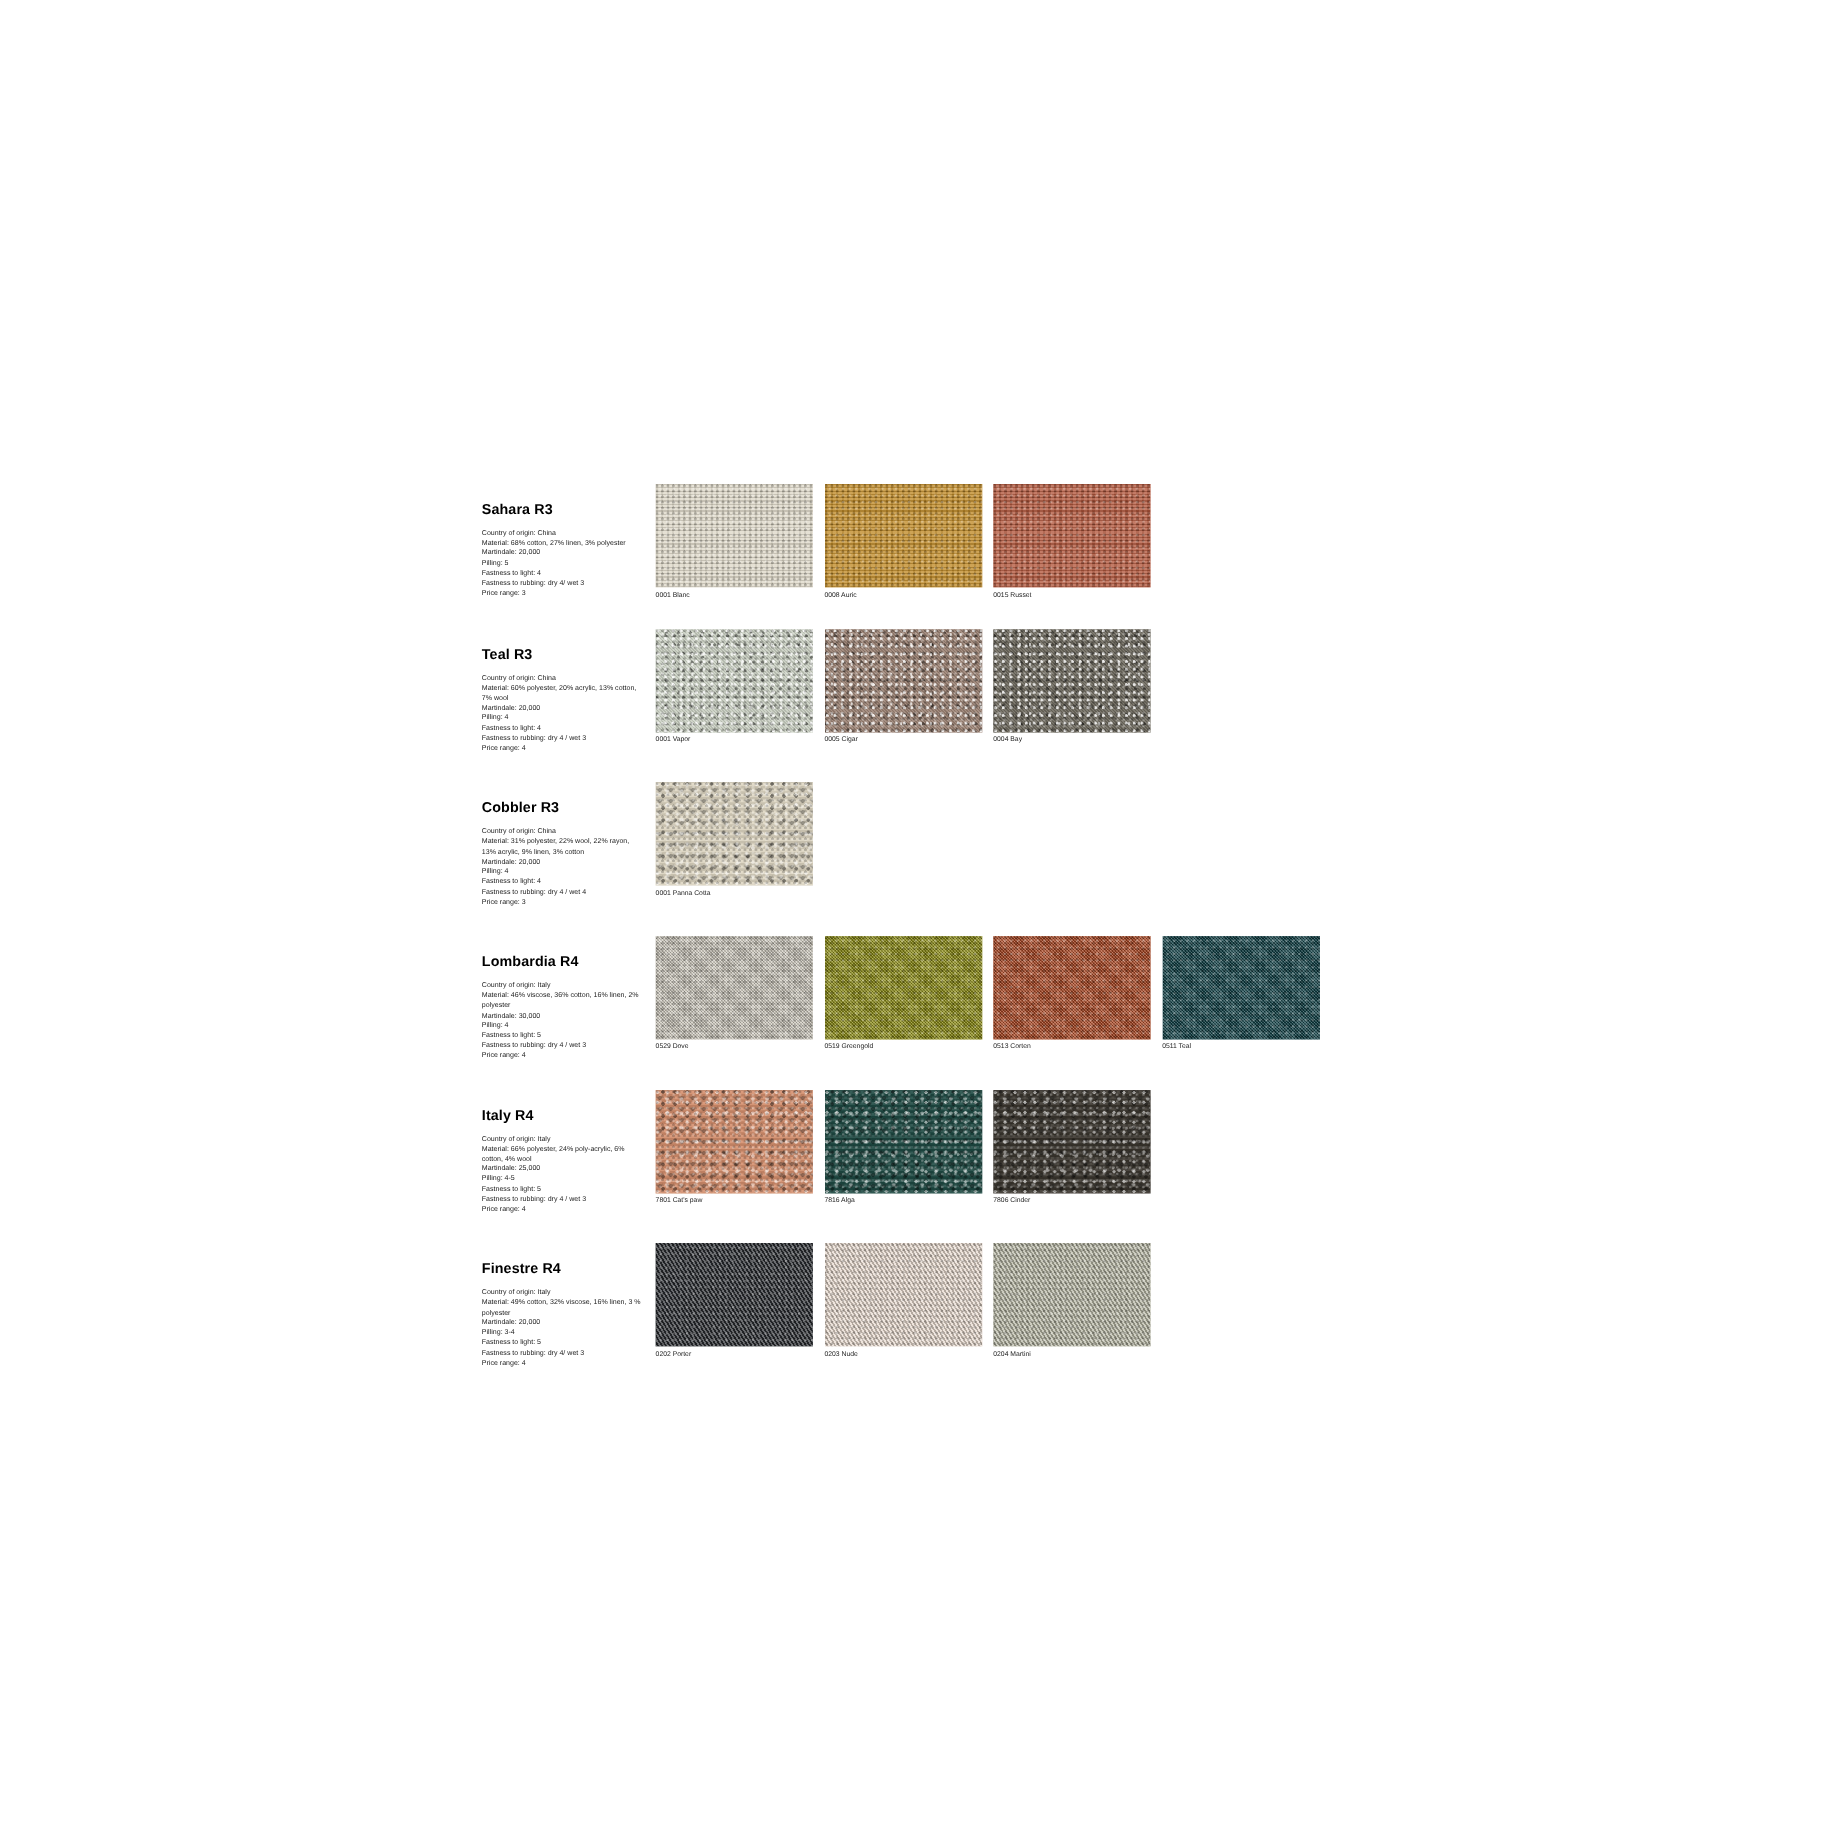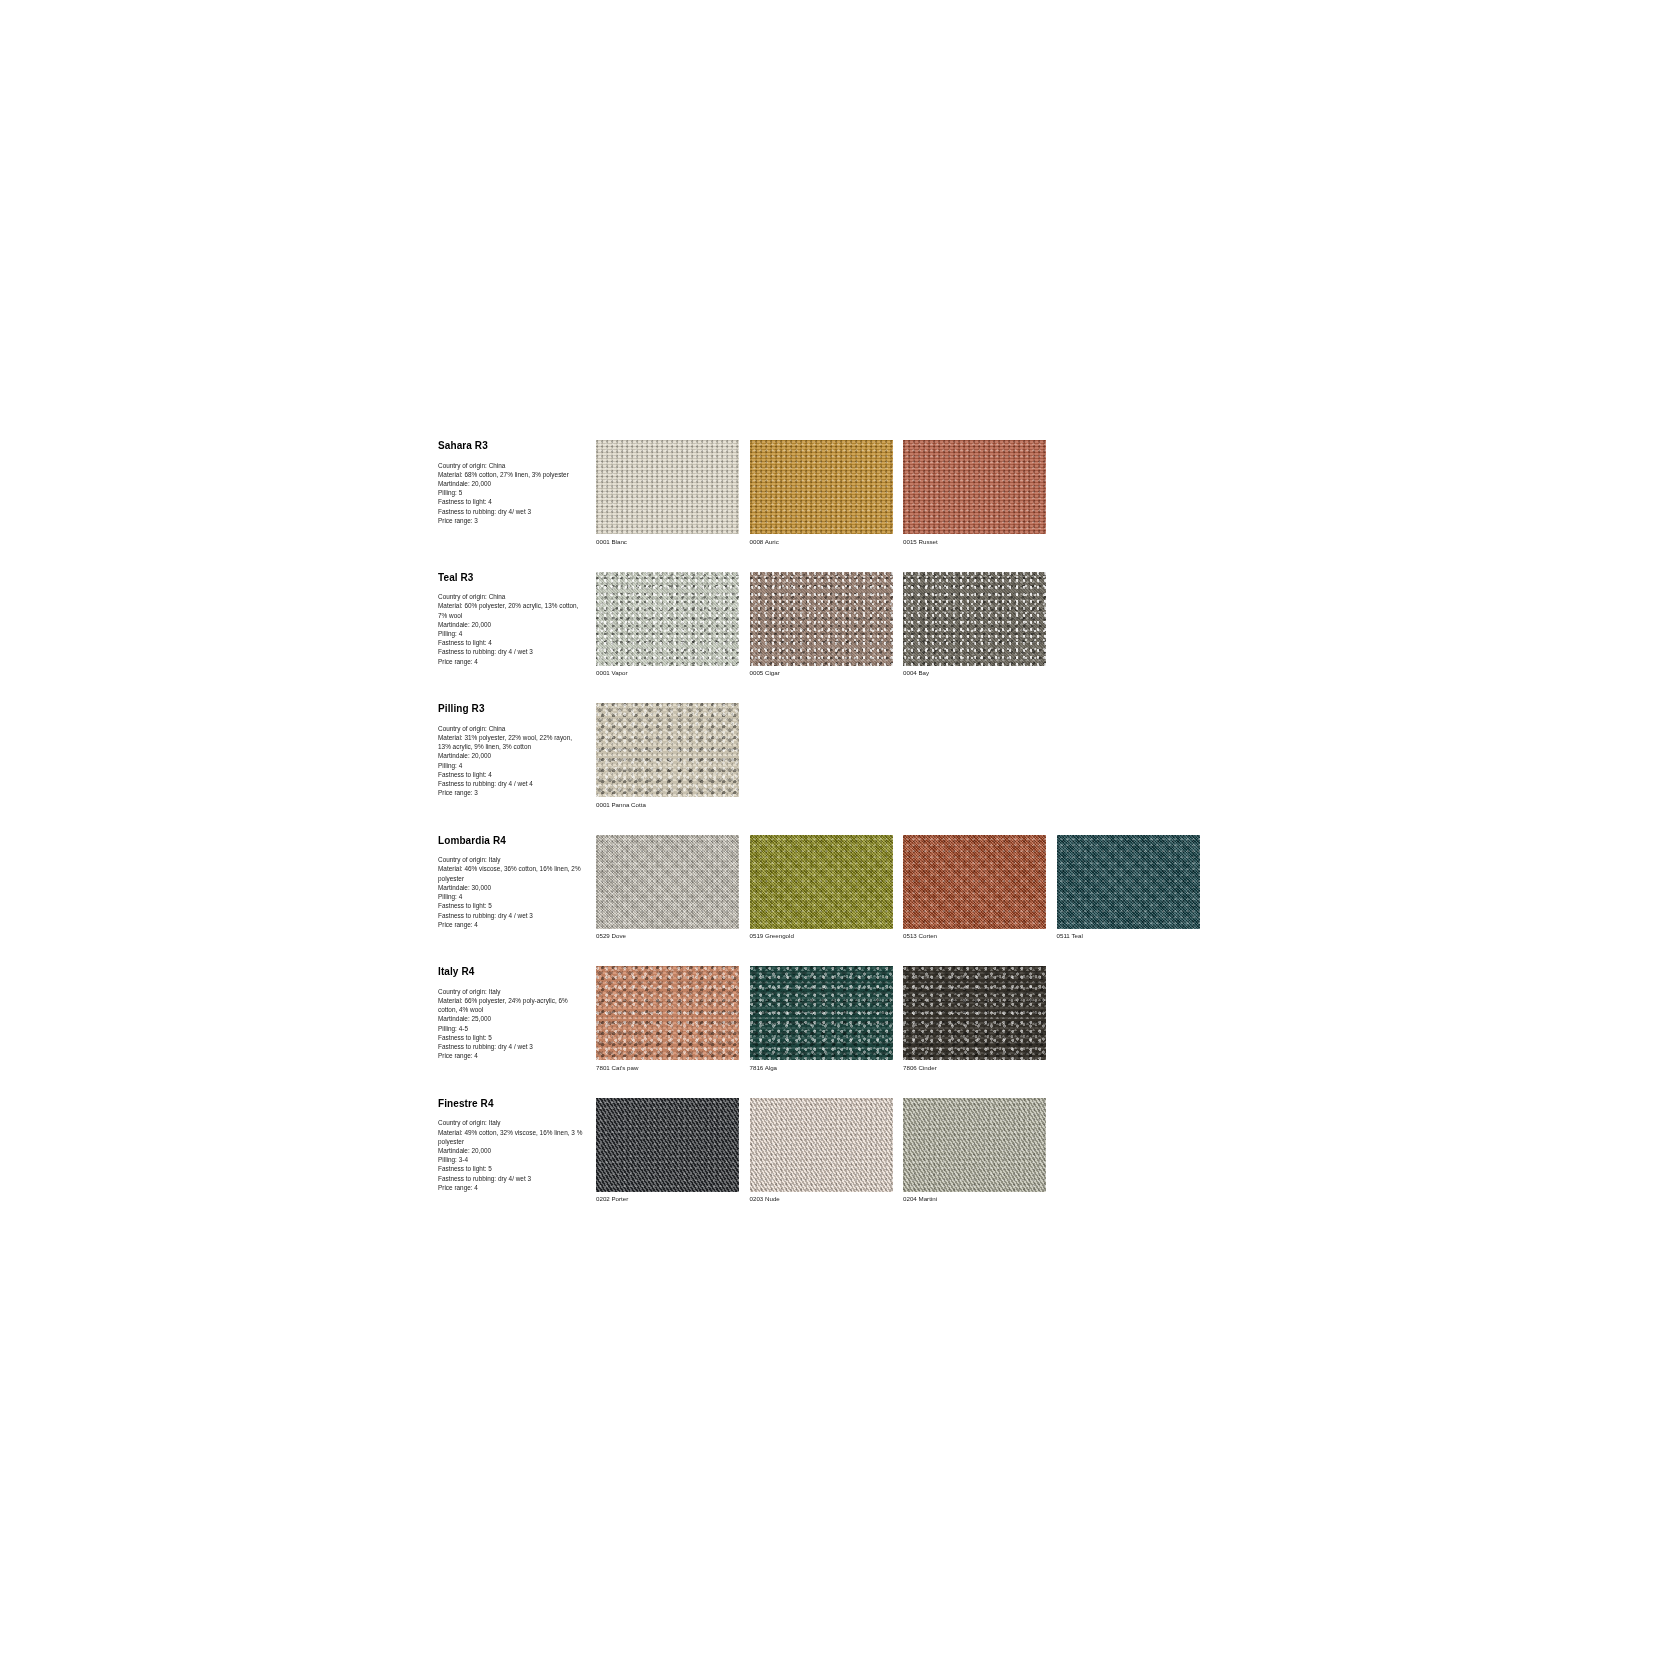--- a/index.html
+++ b/index.html
@@ -38,24 +38,24 @@
     margin-bottom: 26px;
   }
 
   .info {
     width: 148px;
     flex: 0 0 148px;
     padding-right: 10px;
   }
 
   .coll-title {
-    font-size: 10px;
+    font-size: 13px;
     font-weight: bold;
     letter-spacing: 0.1px;
-    margin: 0 0 9px 0;
+    margin: 16px 0 9px 0;
     line-height: 1.15;
     color: #000;
   }
 
   .spec-list {
     font-size: 6.4px;
     line-height: 1.44;
     color: #1c1c1c;
     letter-spacing: 0.01px;
   }
@@ -206,21 +206,21 @@
             <div class="swatch-img" style="background-color: rgb(110, 106, 95);">
               <div class="tex tex-speck"></div>
               <div class="tex tex-noise"></div>
             </div>
             <div class="swatch-label">0004 Bay</div>
           </div>
         </div>
       </div>
       <div class="collection">
         <div class="info">
-          <div class="coll-title">Pilling R3</div>
+          <div class="coll-title">Cobbler R3</div>
           <div class="spec-list">
             <div class="spec-line">Country of origin: China</div>
             <div class="spec-line">Material: 31% polyester, 22% wool, 22% rayon, 13% acrylic, 9% linen, 3% cotton</div>
             <div class="spec-line">Martindale: 20,000</div>
             <div class="spec-line">Pilling: 4</div>
             <div class="spec-line">Fastness to light: 4</div>
             <div class="spec-line">Fastness to rubbing: dry 4 / wet 4</div>
             <div class="spec-line">Price range: 3</div>
           </div>
         </div>

